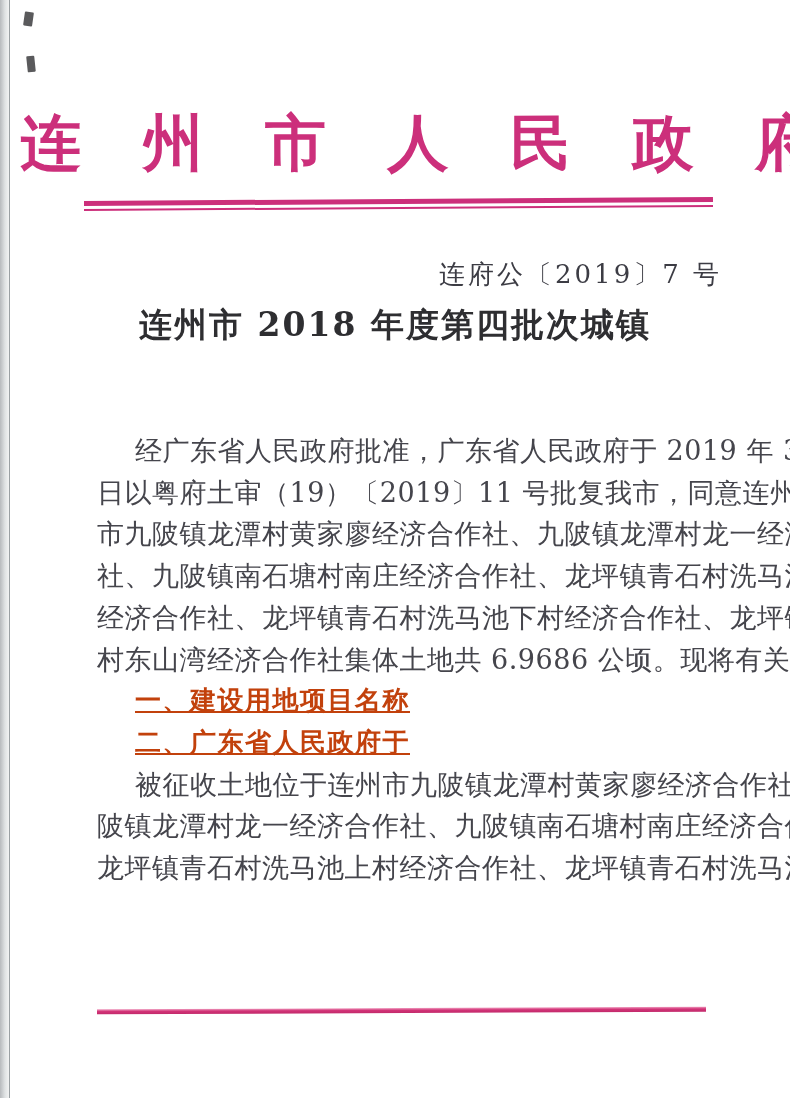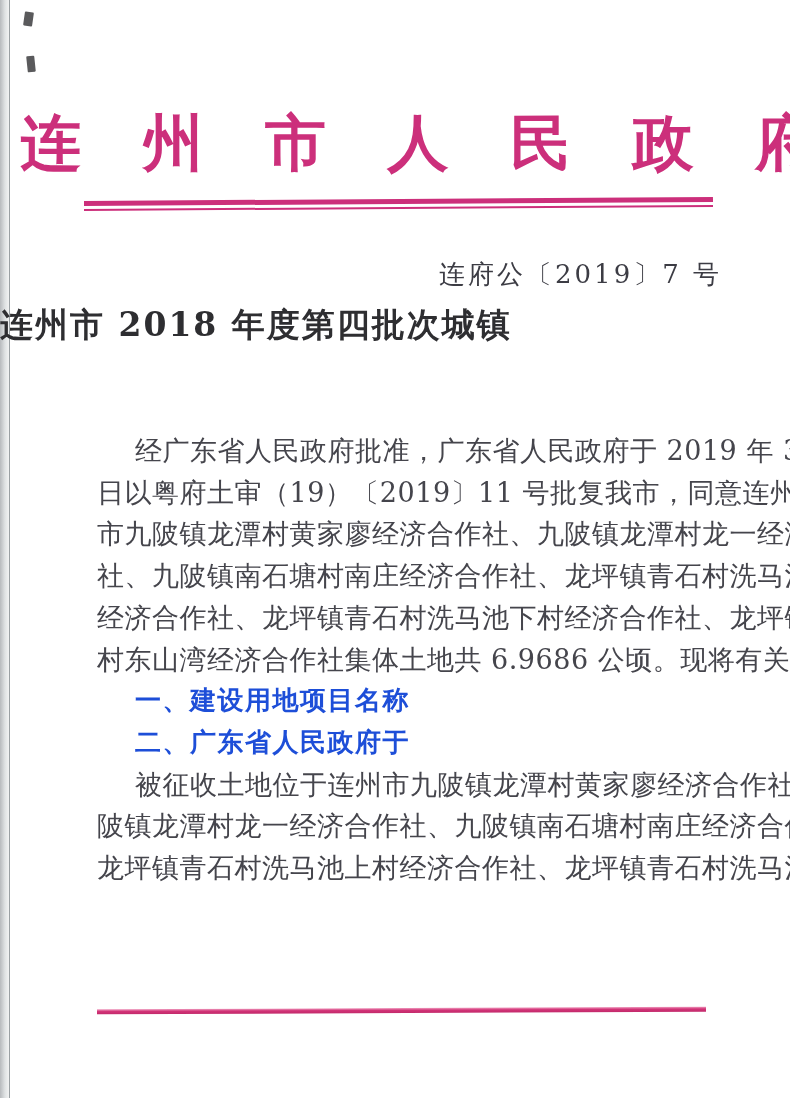--- a/index.html
+++ b/index.html
@@ -38,35 +38,36 @@
     transform:rotate(-0.35deg);
     box-sizing:border-box;
   }
   .doc-number{
     position:absolute;right:68px;top:234px;
     font-size:26px;color:#3c3c44;
     letter-spacing:3px;white-space:nowrap;margin-top:23px;
   }
   .doc-title{
     position:absolute;left:0;top:301px;width:790px;
+    text-align:center;
     font-size:33px;font-weight:700;color:#2e2e31;
     line-height:48px;letter-spacing:2px;
   }
   .body-text{
     position:absolute;left:97px;top:430px;width:614px;
     font-size:27px;color:#45454c;
     line-height:41.7px;
     letter-spacing:0.5px;
   }
   .body-text .line{white-space:nowrap;}
   .body-text .indent{padding-left:38px;}
   .heading{
-    font-weight:700;color:#1d4ed8;
+    font-weight:700;color:#c2410c;
     font-family:"DejaVu Sans","Liberation Sans",sans-serif;
-    font-size:26px;letter-spacing:1.5px;
+    font-size:26px;letter-spacing:1.5px;text-decoration:underline;
   }
   .bottom-rule{
     position:absolute;left:97px;top:1008px;width:609px;height:5px;
     background:linear-gradient(to bottom,#ef9cbf 0%,#d23377 45%,#c22a6b 100%);
     transform:rotate(-0.25deg);
   }
 </style>
 </head>
 <body>
 

